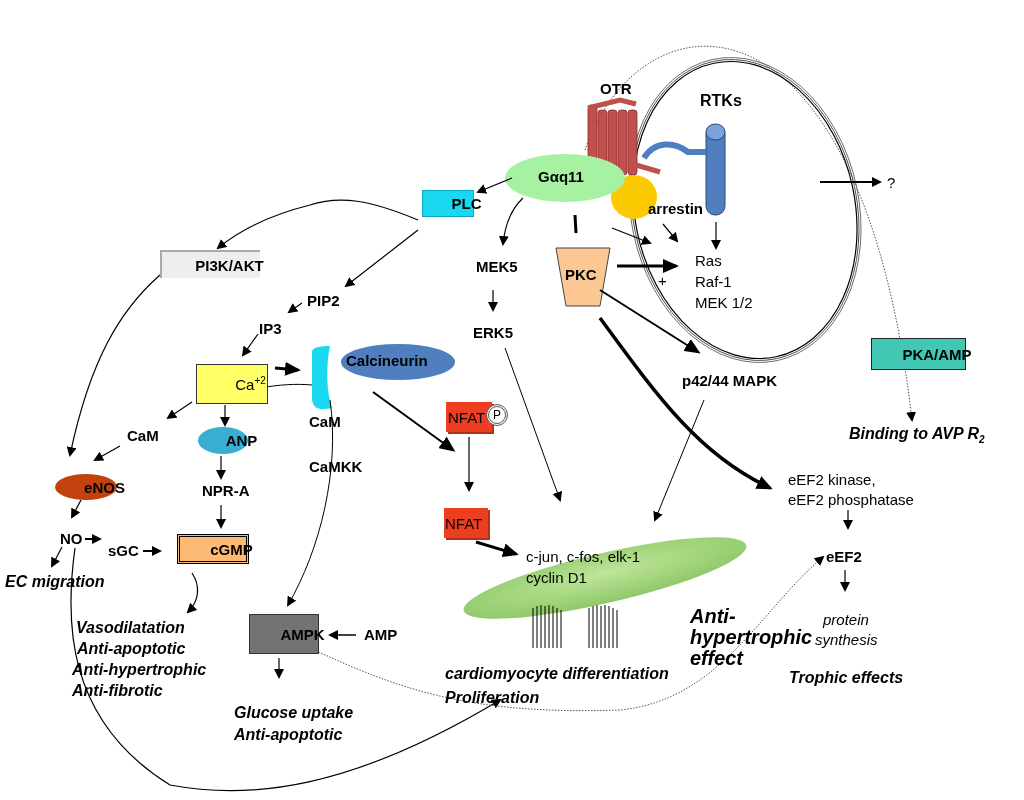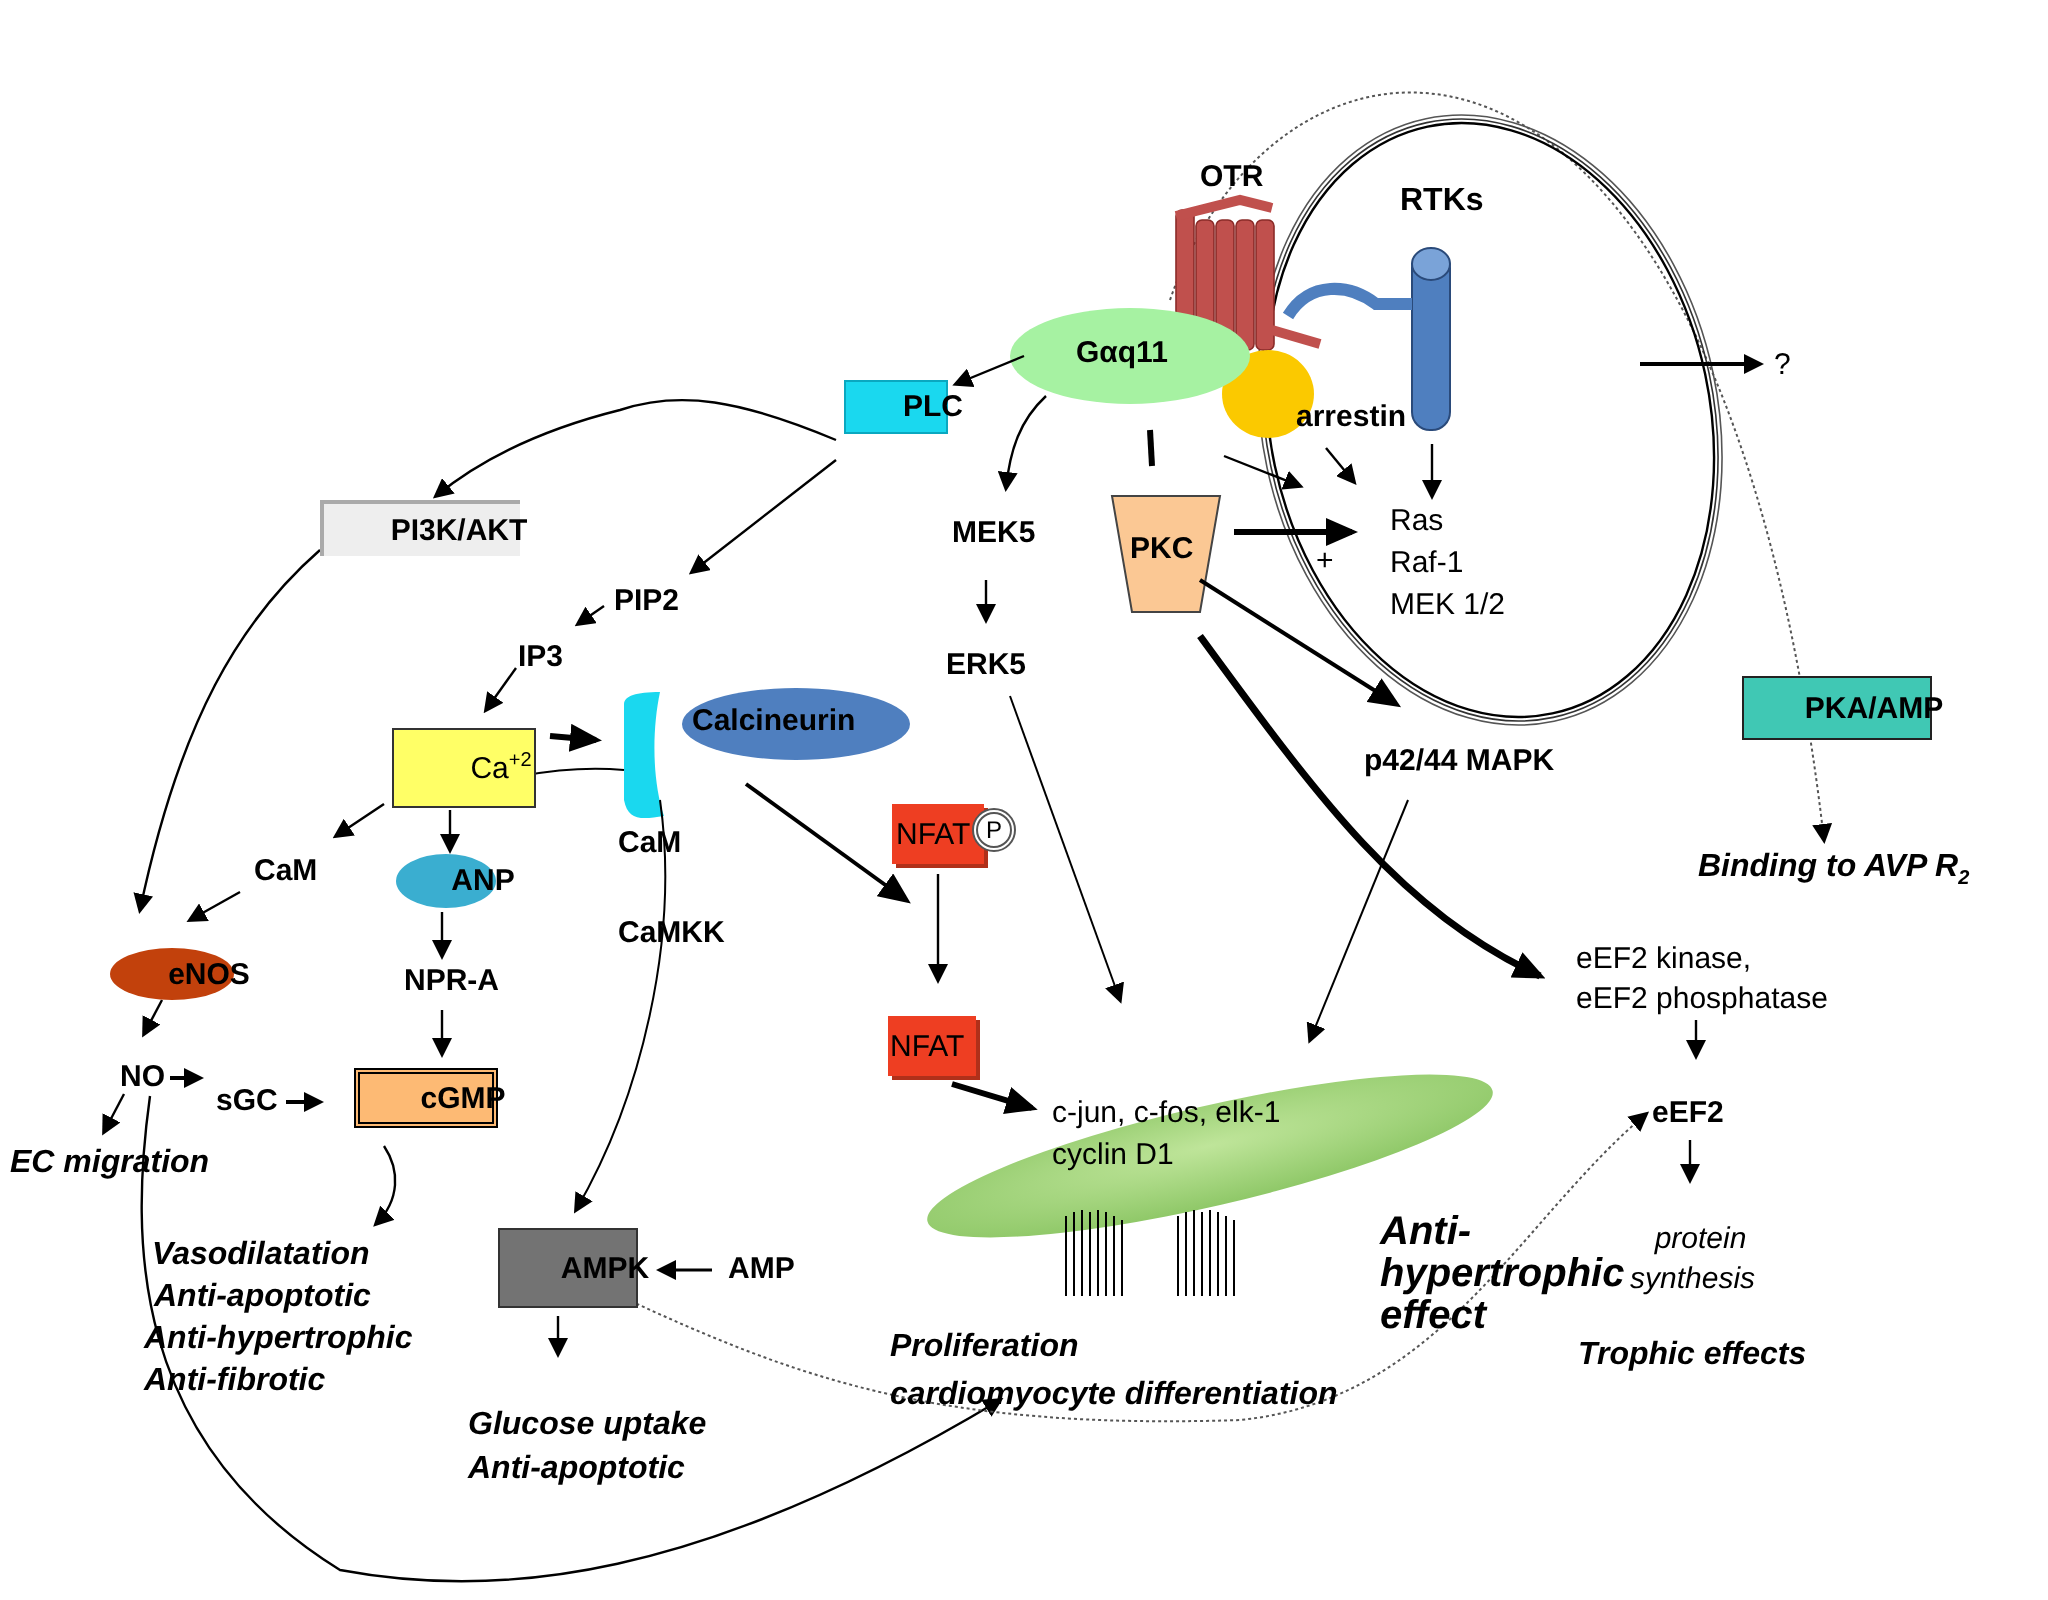--- a/index.html
+++ b/index.html
@@ -233,33 +233,33 @@
 <div class="stack" style="left:526px;top:546px;font-size:15px;line-height:21px;">
   <div>c-jun, c-fos, elk-1</div>
   <div>cyclin D1</div>
 </div>
 <div class="stack" style="left:690px;top:582px;font-weight:bold;font-style:italic;font-size:20px;line-height:21px;margin-top:24px;">
   <div>Anti-</div>
   <div>hypertrophic</div>
   <div>effect</div>
 </div>
 <div class="stack" style="left:445px;top:662px;font-weight:bold;font-style:italic;font-size:16px;line-height:24px;">
+  <div>cardiomyocyte differentiation</div>
   <div>Proliferation</div>
-  <div>cardiomyocyte differentiation</div>
 </div>
 
 <div class="lbl b" style="left:682px;top:372px;">p42/44 MAPK</div>
 
 <div class="box" style="left:871px;top:338px;width:95px;height:32px;background:#40c8b4;border:1px solid #222;">
   <span>PKA/AMP</span>
 </div>
 <div class="lbl bi" style="left:849px;top:398px;margin-top:26px;"><span>Binding to AVP R</span><sub style="font-size:10px;">2</sub></div>
 
 <div class="stack" style="left:788px;top:470px;font-size:15px;line-height:20px;">
   <div>eEF2 kinase,</div>
   <div>eEF2 phosphatase</div>
 </div>
 <div class="lbl b" style="left:826px;top:548px;">eEF2</div>
-<div class="stack" style="left:815px;top:610px;font-style:italic;font-size:15px;line-height:20px;text-align:center;">
+<div class="stack" style="left:815px;top:610px;font-style:italic;font-size:15px;line-height:20px;text-align:left;">
   <div style="padding-left:8px;">protein</div>
   <div>synthesis</div>
 </div>
 <div class="lbl bi" style="left:789px;top:668px;">Trophic effects</div>
 
 </body></html>

